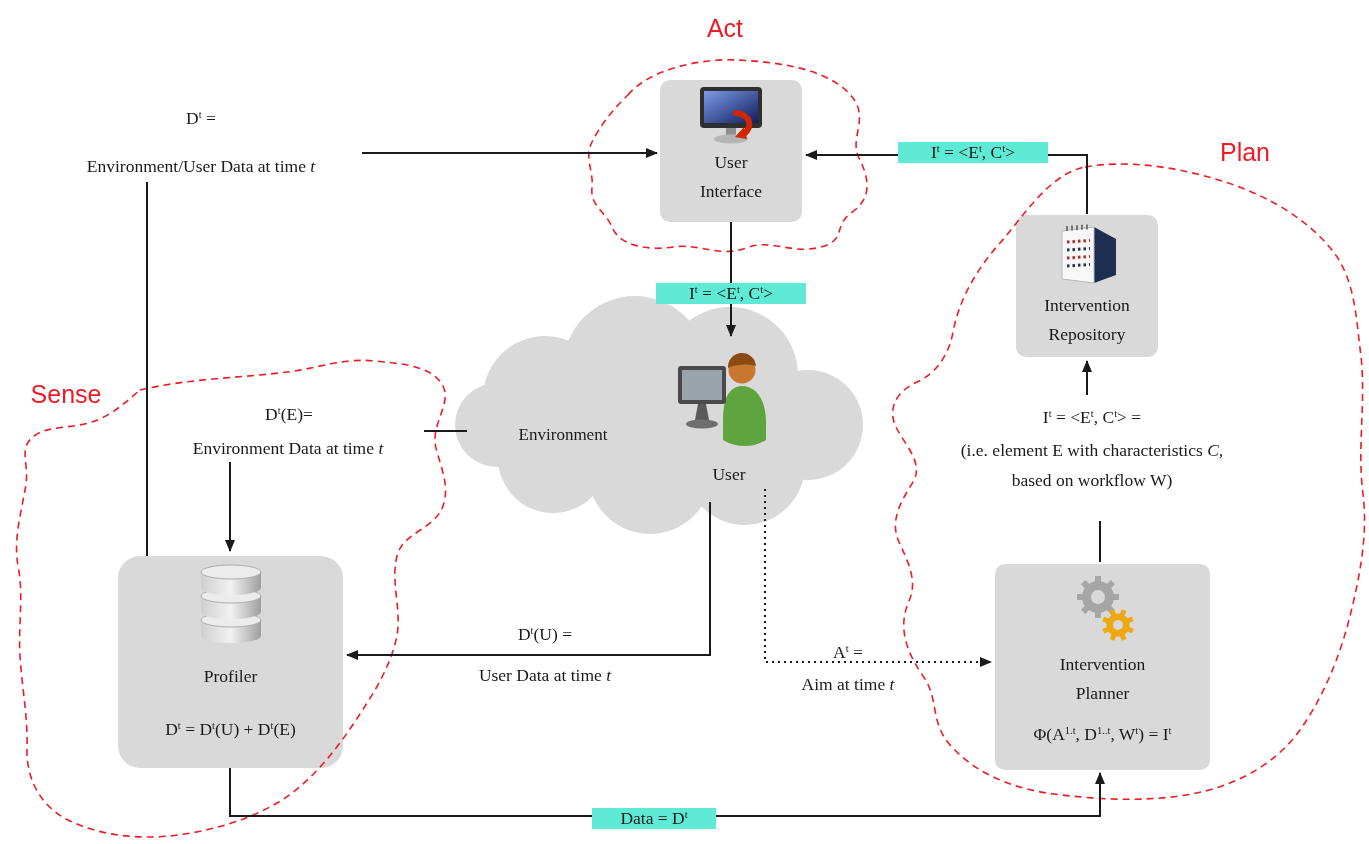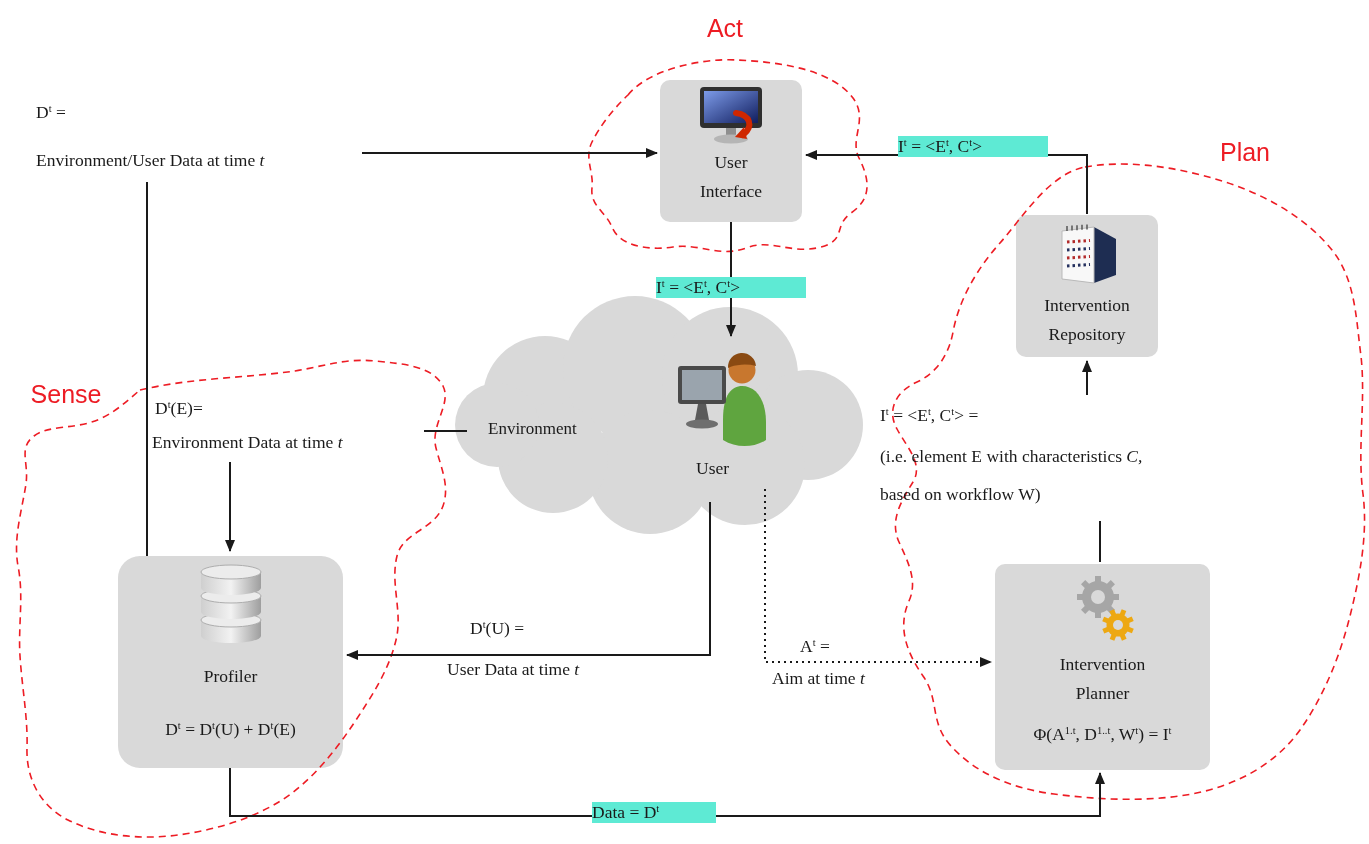--- a/index.html
+++ b/index.html
@@ -7,21 +7,21 @@
   body { font-family:"Liberation Serif", serif; color:#1a1a1a; }
   .canvas { position:relative; width:1369px; height:844px; background:#fff; overflow:hidden;padding-left:12px; }
   .layer { position:absolute; left:0; top:0; width:1369px; height:844px; z-index:1; pointer-events:none; }
 
   .node-box { position:absolute; background:var(--box-fill,#d9d9d9); border-radius:10px;
               display:flex; flex-direction:column; align-items:center; z-index:0;
               font-size:17.5px; }
   .node-box .nl { line-height:29px; text-align:center; }
   .node-box .formula { text-align:center; }
 
-  .lbl { position:absolute; z-index:2; font-size:17.5px; text-align:left; white-space:nowrap; }
+  .lbl { position:absolute; z-index:2; font-size:17.5px; text-align:center; white-space:nowrap;margin-top:6px; }
   .lbl.bg { background:#5eead4; }
   .multiline { white-space:normal; }
 
   .region-label { position:absolute; z-index:2; font-family:"Liberation Sans", sans-serif;
                   font-size:25px; color:var(--region,#ed1c24); text-align:center; }
 
   .edge { stroke:var(--line,#1a1a1a); stroke-width:2; fill:none; }
   .edge.dotted { stroke-dasharray:2 4; }
   .plain { stroke:var(--line,#1a1a1a); stroke-width:2; fill:none; }
   .region-outline { fill:none; stroke:var(--region,#ed1c24); stroke-width:1.6; stroke-dasharray:7 5; }
@@ -186,21 +186,21 @@
 
   <div class="lbl" style="left:152px; top:432px; width:272px;">Environment Data at time <i>t</i></div>
   <div class="lbl" style="left:155px; top:398px; width:268px;">D<sup>t</sup>(E)=</div>
 
   <div class="lbl" style="left:470px; top:618px; width:150px;">D<sup>t</sup>(U) =</div>
   <div class="lbl" style="left:447px; top:659px; width:196px;">User Data at time <i>t</i></div>
 
   <div class="lbl" style="left:800px; top:636px; width:96px;">A<sup>t</sup> =</div>
   <div class="lbl" style="left:772px; top:668px; width:152px;">Aim at time <i>t</i></div>
 
-  <div class="lbl multiline" style="left:880px; top:396px; width:424px; line-height:38px;">
+  <div class="lbl multiline" style="left:880px; top:396px; width:424px; line-height:30px;">
     <div>I<sup>t</sup> = &lt;E<sup>t</sup>, C<sup>t</sup>&gt; =</div>
     <div>(i.e. element E with characteristics <i>C,</i></div>
     <div>based on workflow W)</div>
   </div>
 
   <div class="lbl bg" style="left:592px; top:802px; width:124px;">Data = D<sup>t</sup></div>
 
 </div>
 
 </body></html>

